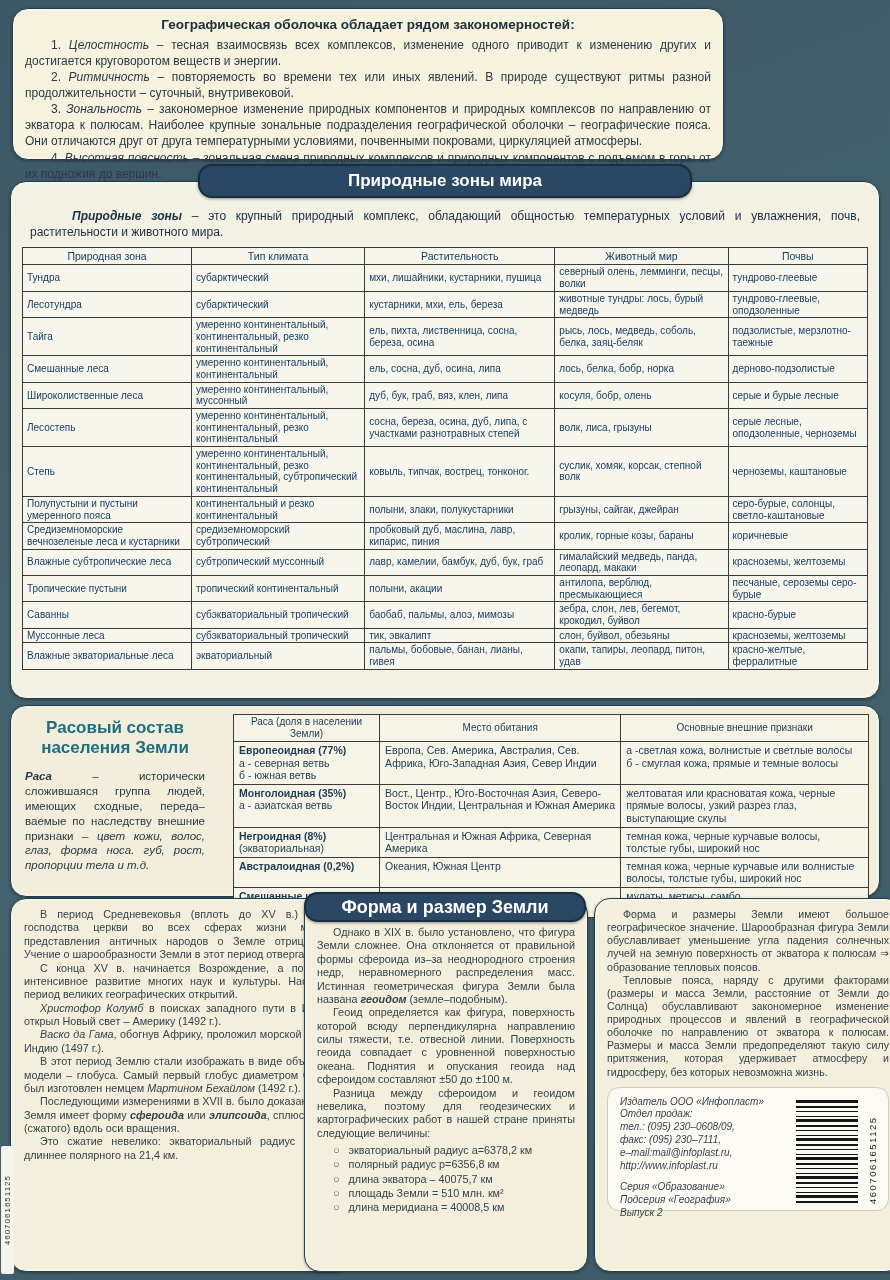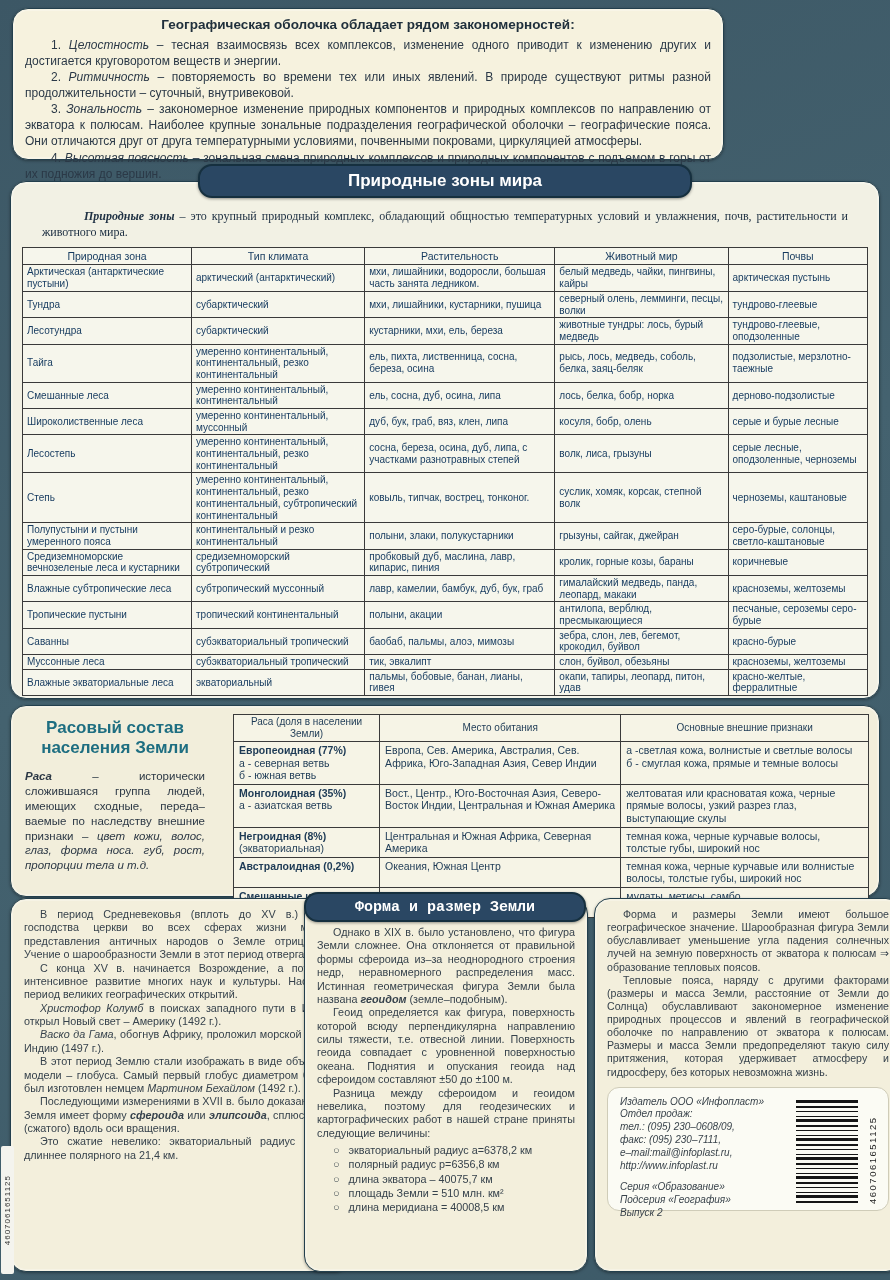--- a/index.html
+++ b/index.html
@@ -11,24 +11,24 @@
     box-shadow:inset 0 0 0 2px rgba(255,255,255,.28), 0 1px 3px rgba(0,0,0,.35);}
   
   .card-top{left:12px;top:8px;width:712px;height:152px;padding:8px 12px 6px;background:#f6f2de;}
   .top-title{text-align:center;font-weight:bold;font-size:13.5px;color:#20303c;margin:0 0 5px;}
   .top-item{font-size:12px;line-height:1.34;text-indent:26px;text-align:justify;color:#2b3947;margin:0;}
   
   .banner{position:absolute;z-index:3;background:#2a4763;border:2px solid #16303f;border-radius:14px;
     color:#fff;font-weight:bold;display:flex;align-items:center;justify-content:center;
     box-shadow:0 1px 3px rgba(0,0,0,.4);}
   .banner-zones{left:50%;transform:translateX(-50%);top:164px;width:490px;height:30px;font-size:17px;}
-  .banner-earth{left:50%;transform:translateX(-50%);top:892px;width:278px;height:26px;font-size:15px;font-family:Liberation Mono, monospace;}
+  .banner-earth{left:50%;transform:translateX(-50%);top:892px;width:278px;height:26px;font-size:18px;}
   
   .card-zones{left:10px;top:181px;width:870px;height:518px;padding:27px 11px 6px;background:#f2f1e4;}
-  .zones-intro{font-size:12px;line-height:1.3;text-indent:42px;text-align:justify;color:#203244;margin:0 20px 7px;font-family:Liberation Serif, serif;}
+  .zones-intro{font-size:12px;line-height:1.3;text-indent:42px;text-align:justify;color:#203244;margin:0 8px 7px;}
   table.ztab{width:100%;border-collapse:collapse;font-size:10px;line-height:1.17;color:#14395e;background:#f6f6ec;}
   table.ztab th{border:1px solid #3a3a3a;font-weight:normal;font-size:10.5px;text-align:center;padding:2px 3px;}
   table.ztab td{border:1px solid #3a3a3a;padding:1px 4px;vertical-align:middle;}
   
   .card-races{left:10px;top:705px;width:870px;height:192px;padding:8px 10px;display:flex;gap:24px;background:#f2eedb;}
   .races-left{width:188px;flex:none;}
   .races-title{color:#1e6e81;font-weight:bold;font-size:17px;line-height:1.2;text-align:center;margin:4px 2px 10px;}
   .races-para{font-size:11.5px;line-height:1.3;text-align:justify;color:#2c3845;padding:0 4px;margin:0;}
   table.rtab{flex:1;border-collapse:collapse;font-size:10.5px;line-height:1.2;color:#1d3a55;background:#f6f4e6;height:172px;}
   table.rtab th{border:1px solid #3a3a3a;font-weight:normal;font-size:10px;text-align:center;padding:1px 3px;}
@@ -87,27 +87,20 @@
       <thead>
         <tr>
           <th>Природная зона</th>
           <th>Тип климата</th>
           <th>Растительность</th>
           <th>Животный мир</th>
           <th>Почвы</th>
         </tr>
       </thead>
       <tbody>
-          <tr>
-            <td>Арктическая (антарктические пустыни)</td>
-            <td>арктический (антарктический)</td>
-            <td>мхи, лишайники, водоросли, большая часть занята ледником.</td>
-            <td>белый медведь, чайки, пингвины, кайры</td>
-            <td>арктическая пустынь</td>
-          </tr>
           <tr>
             <td>Тундра</td>
             <td>субарктический</td>
             <td>мхи, лишайники, кустарники, пушица</td>
             <td>северный олень, лемминги, песцы, волки</td>
             <td>тундрово-глеевые</td>
           </tr>
           <tr>
             <td>Лесотундра</td>
             <td>субарктический</td>

